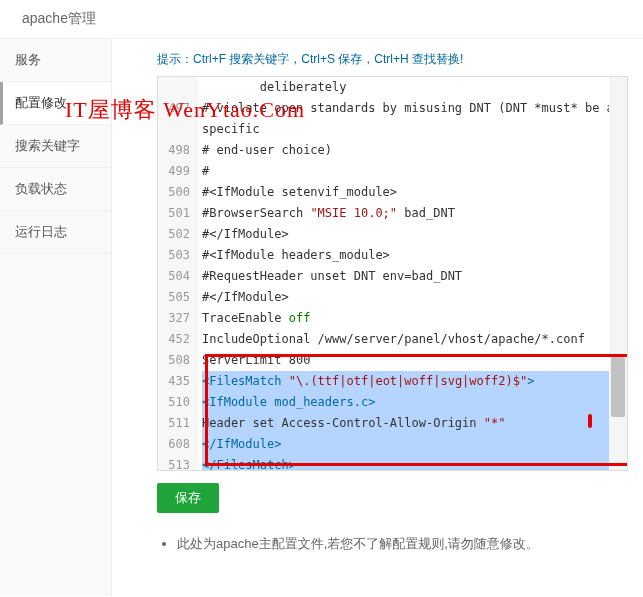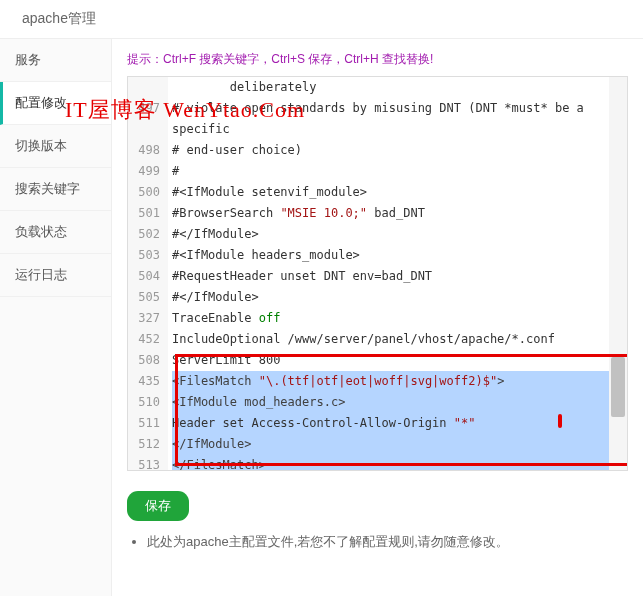--- a/index.html
+++ b/index.html
@@ -1,36 +1,36 @@
 <!DOCTYPE html>
 <html><head>
 <meta charset="utf-8">
 <style>
 * { margin: 0; padding: 0; box-sizing: border-box; }
 body { font-family: "Microsoft YaHei", Arial, sans-serif; font-size: 13px; background: #fff; color: #333; width: 643px; height: 597px; overflow: hidden; }
 .header { padding: 10px 22px; font-size: 14px; color: #666; border-bottom: 1px solid #eee; }
-.container { display: flex; height: calc(100% - 40px); }
+.container { display: flex; height: calc(100% - 40px); gap: 30px; }
 .sidebar { width: 112px; background: #fafafa; border-right: 1px solid #eee; }
 .sidebar-item { padding: 12px 15px; font-size: 13px; color: #555; cursor: pointer; border-bottom: 1px solid #f0f0f0; }
-.sidebar-item.active { background: #fff; border-left: 3px solid #14b8a6; padding-left: 12px; color: #333; }
+.sidebar-item.active { background: #fff; border-left: 3px solid #a3a3a3; padding-left: 12px; color: #333; }
 .main { flex: 1; padding: 12px 15px; overflow: hidden; }
-.hint { color: #a21caf; font-size: 12px; margin-bottom: 8px; }
+.hint { color: #0369a1; font-size: 12px; margin-bottom: 8px; }
 .editor-wrap { border: 1px solid #ddd; height: 395px; position: relative; overflow: hidden; }
 .editor { display: flex; height: 100%; font-family: Consolas, Monaco, monospace; font-size: 12px; line-height: 21px; overflow: hidden; }
 .gutter { background: #f7f7f7; color: #999; text-align: right; padding: 0 8px; user-select: none; min-width: 40px; }
 .gutter div { height: 21px; }
 .code { flex: 1; white-space: pre; color: #333; position: relative; padding-left: 4px; }
 .code-line { height: 21px; }
 .code-line.active-line { background: #f0f0f0; }
 .code-line.selected { background: #b5d5ff; }
 .kw { color: #008000; }
 .str { color: #a31515; }
-.tag { color: #404040; }
-.btn-save { margin-top: 20px; background: #20a53a; color: #fff; border: none; padding: 6px 18px; font-size: 13px; cursor: pointer; border-radius: 11px; }
-.footer-list { margin-top: 12px; padding-left: 20px; color: #666; font-size: 13px; }
+.tag { color: #0369a1; }
+.btn-save { margin-top: 12px; background: #20a53a; color: #fff; border: none; padding: 6px 18px; font-size: 13px; cursor: pointer; border-radius: 2px; }
+.footer-list { margin-top: 22px; padding-left: 20px; color: #666; font-size: 13px; }
 .footer-list li { list-style: disc; }
 .red-box { position: absolute; border: 3px solid #e50000; left: 47px; top: 277px; width: 462px; height: 112px; pointer-events: none; z-index: 5; }
 .red-mark { position: absolute; width: 4px; height: 14px; background: #e50000; left: 430px; top: 337px; z-index: 6; border-radius: 2px; }
 .watermark { position: absolute; color: #e50000; font-size: 22px; font-weight: normal; left: 65px; top: 95px; z-index: 10; pointer-events: none; letter-spacing: 1px; font-family: "SimSun", serif; text-align: right; }
 .scrollbar { position: absolute; right: 0; top: 0; width: 18px; height: 100%; background: #f5f5f5; }
 .scroll-thumb { position: absolute; right: 2px; width: 14px; background: #c1c1c1; border-radius: 2px; top: 280px; height: 60px; }
 </style>
 </head>
 <body>
 
@@ -38,21 +38,20 @@
   <span>apache管理</span>
 </div>
 
 <div class="watermark">IT屋博客 WenYtao.Com</div>
 
 <div class="container">
 
   <div class="sidebar">
     <div class="sidebar-item"><span>服务</span></div>
     <div class="sidebar-item active"><span>配置修改</span></div>
-    <div class="sidebar-item"><span>切换版本</span></div>
     <div class="sidebar-item"><span>搜索关键字</span></div>
     <div class="sidebar-item"><span>负载状态</span></div>
     <div class="sidebar-item"><span>运行日志</span></div>
   </div>
 
   <div class="main">
     <div class="hint">提示：Ctrl+F 搜索关键字，Ctrl+S 保存，Ctrl+H 查找替换!</div>
 
     <div class="editor-wrap">
       <div class="editor">
@@ -67,21 +66,21 @@
             <div>502</div>
             <div>503</div>
             <div>504</div>
             <div>505</div>
             <div>327</div>
             <div>452</div>
             <div>508</div>
             <div>435</div>
             <div>510</div>
             <div>511</div>
-            <div>512</div>
+            <div>608</div>
             <div>513</div>
           </div>
         <div class="code" id="code"><div class="code-line">        deliberately</div><div class="code-line"># violate open standards by misusing DNT (DNT *must* be a</div><div class="code-line">specific</div><div class="code-line"># end-user choice)</div><div class="code-line">#</div><div class="code-line">#&lt;IfModule setenvif_module&gt;</div><div class="code-line">#BrowserSearch <span class="str">"MSIE 10.0;"</span> bad_DNT</div><div class="code-line">#&lt;/IfModule&gt;</div><div class="code-line">#&lt;IfModule headers_module&gt;</div><div class="code-line">#RequestHeader unset DNT env=bad_DNT</div><div class="code-line">#&lt;/IfModule&gt;</div><div class="code-line">TraceEnable <span class="kw">off</span></div><div class="code-line">IncludeOptional /www/server/panel/vhost/apache/*.conf</div><div class="code-line">ServerLimit 800</div><div class="code-line active-line selected"><span class="tag">&lt;FilesMatch</span> <span class="str">"\.(ttf|otf|eot|woff|svg|woff2)$"</span><span class="tag">&gt;</span></div><div class="code-line selected"><span class="tag">&lt;IfModule mod_headers.c&gt;</span></div><div class="code-line selected">Header set Access-Control-Allow-Origin <span class="str">"*"</span></div><div class="code-line selected"><span class="tag">&lt;/IfModule&gt;</span></div><div class="code-line selected"><span class="tag">&lt;/FilesMatch&gt;</span></div></div>
       </div>
       <div class="red-box"></div>
       <div class="red-mark"></div>
       <div class="scrollbar">
         <div class="scroll-thumb"></div>
       </div>
     </div>

